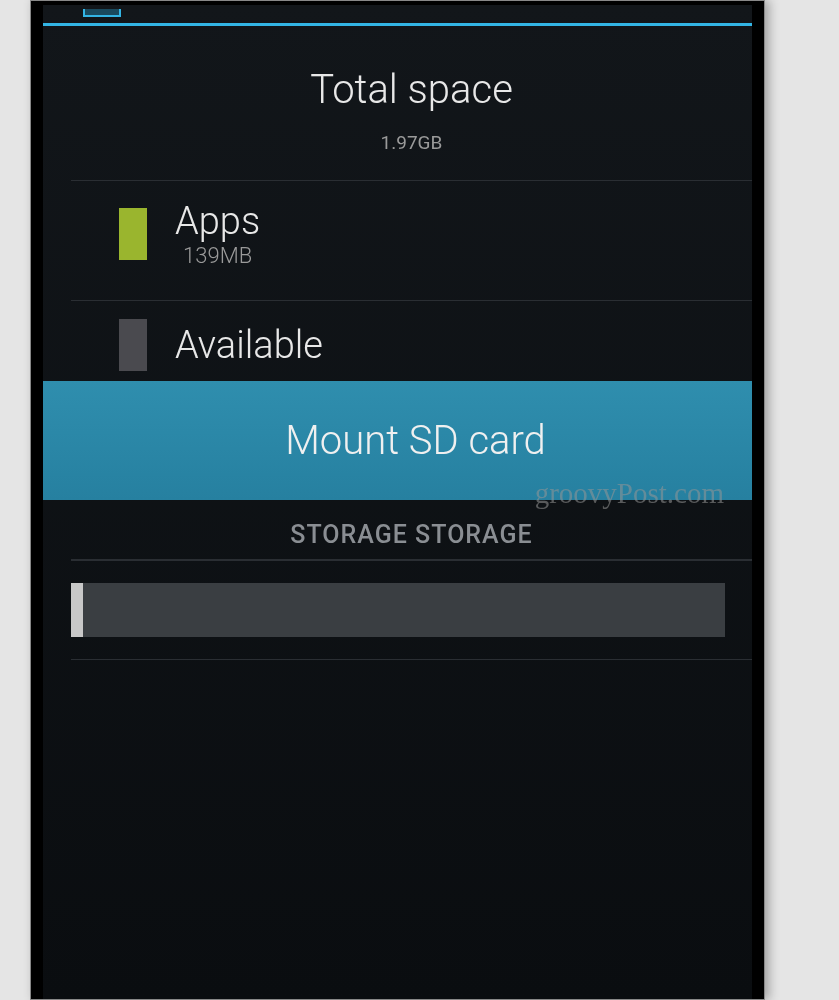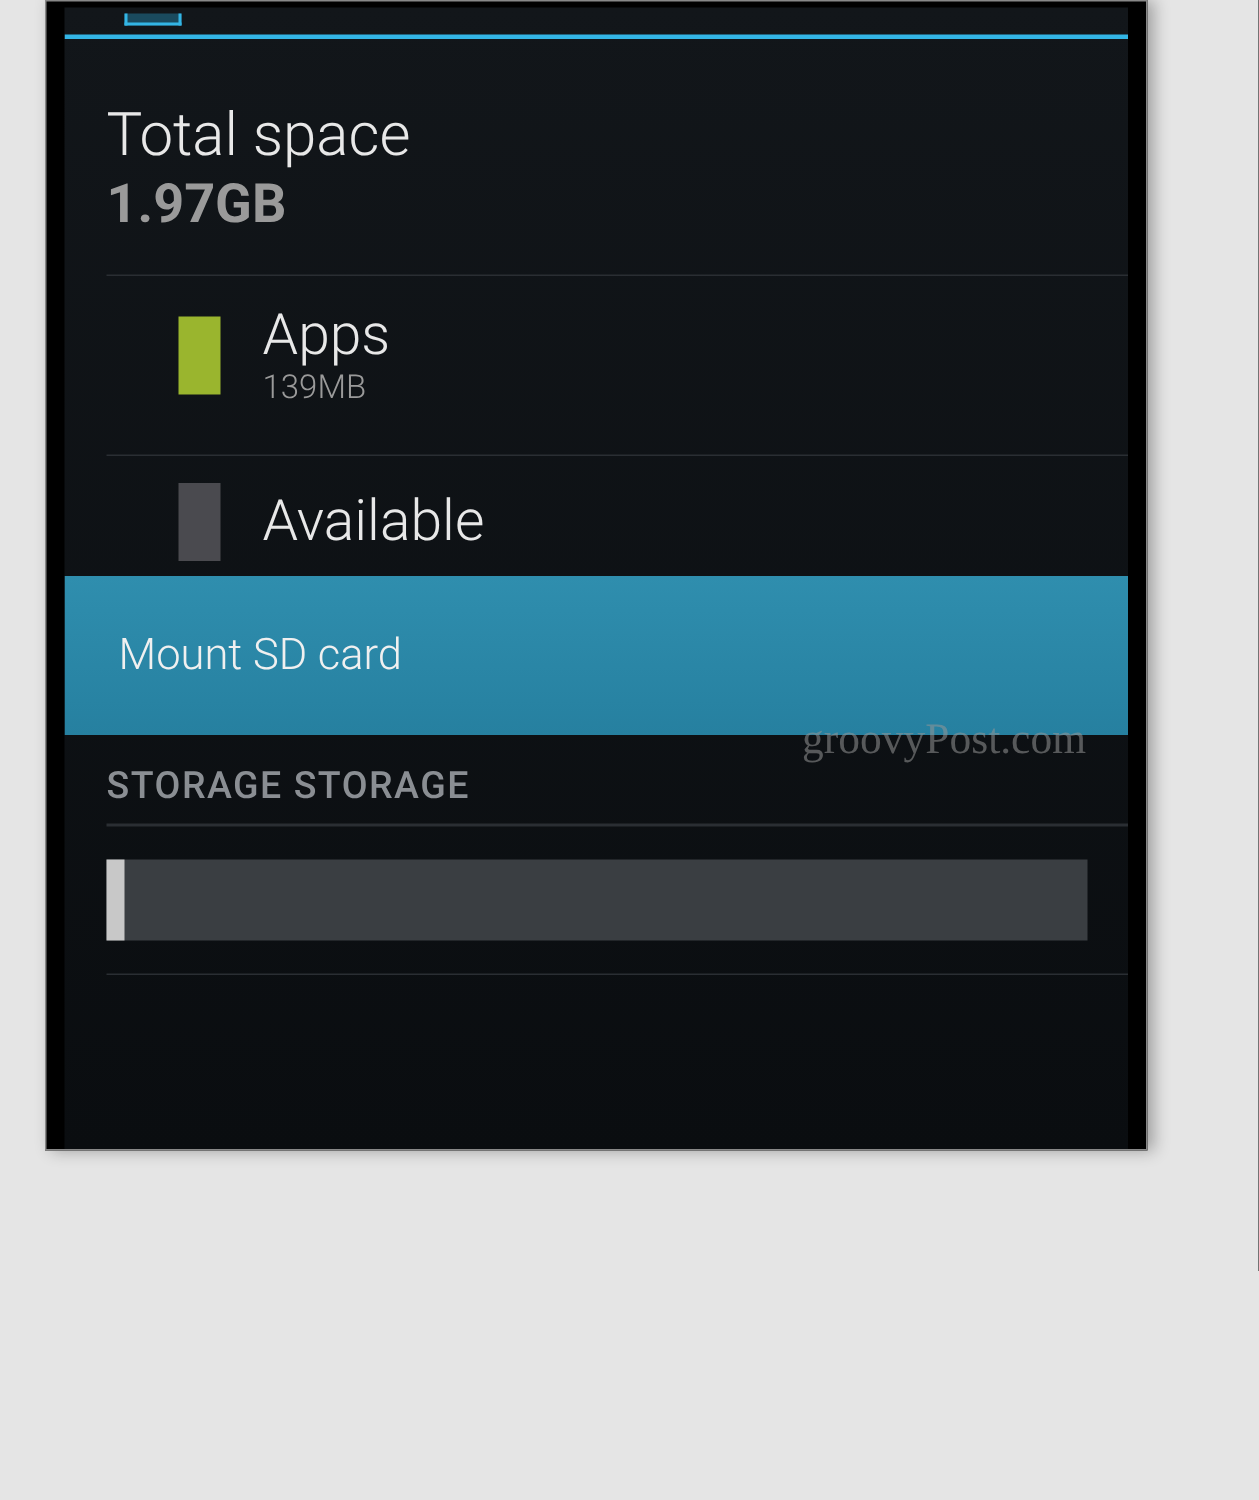--- a/index.html
+++ b/index.html
@@ -9,26 +9,27 @@
       height: 1000px;
       font-family: Roboto, Arial, sans-serif;
       display: flex;
       justify-content: flex-start;
       align-items: flex-start;
       overflow: hidden;
     }
     .device-frame {
       background: #000;
       width: 735px;
-      height: 767px;
+      height: 1000px;
       margin-left: 30px;
       padding: 4px 12px 0 12px;
       position: relative;
       border: 1px solid #888;
       box-shadow: 4px 0 10px rgba(0,0,0,0.3);
+      text-align: center;
     }
     .screen {
       background: #0b0e11;
       background: linear-gradient(180deg, #12161a 0%, #0a0d10 100%);
       width: 100%;
       height: 100%;
       position: relative;
       overflow: hidden;
     }
     .topbar-fragment {
@@ -58,23 +59,23 @@
       border-bottom: 1px solid #2a2e33;
     }
     .total-title {
       color: #e8e8e8;
       font-size: 40px;
       font-weight: 300;
       margin-top: 22px;
     }
     .total-value {
       color: #9a9a9a;
-      font-size: 36px;
-      font-weight: 700;
-      margin-top: 2px;
+      font-size: 19px;
+      font-weight: 400;
+      margin-top: 18px;
       margin-bottom: 12px;
     }
     .indent-row {
       display: flex;
       align-items: center;
       padding: 18px 0 32px 0;
       padding-left: 48px;
       border-bottom: 1px solid #2a2e33;
     }
     .swatch {
@@ -101,21 +102,21 @@
       font-size: 25px;
       font-weight: 500;
       letter-spacing: 1px;
       padding: 20px 0 10px 0;
       border-bottom: 2px solid #2a2e33;
     }
     .action-row {
       background: #2a88a8;
       background: linear-gradient(180deg, #2f8eae 0%, #2680a0 100%);
       color: #f0f0f0;
-      font-size: 29px;
+      font-size: 40px;
       font-weight: 300;
       padding: 36px 0 36px 36px;
       margin-left: -28px;
       cursor: pointer;
     }
     .meter-wrap {
       padding: 22px 20px 22px 0;
       border-bottom: 1px solid #2a2e33;
     }
     .meter {

